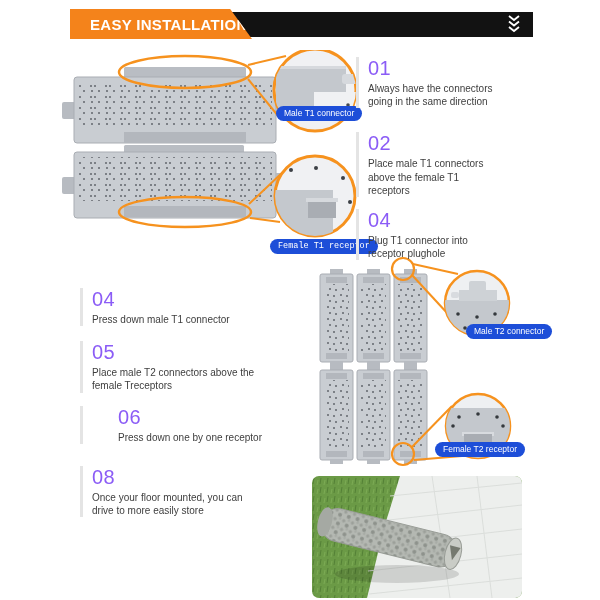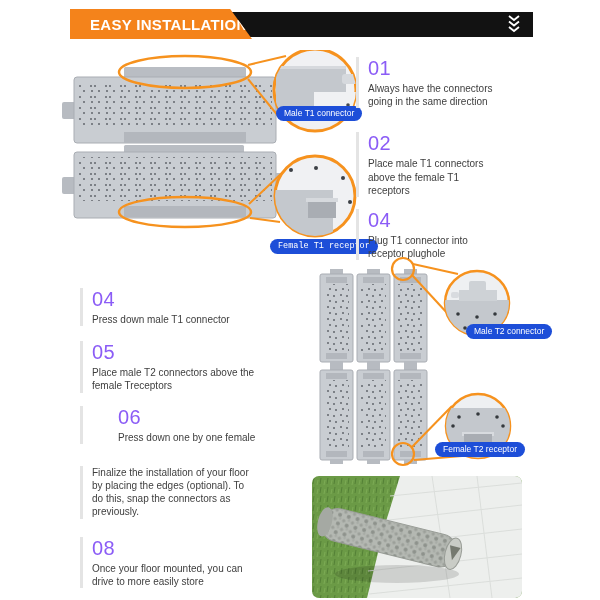--- a/index.html
+++ b/index.html
@@ -299,27 +299,23 @@
       <div class="step-num">04</div>
       <div class="step-text">Press down male T1 connector</div>
     </div>
     <div class="step">
       <div class="step-num">05</div>
       <div class="step-text">Place male T2 connectors above the
 female Treceptors</div>
     </div>
     <div class="step">
       <div class="step-num">06</div>
-      <div class="step-text">Press down one by one female</div>
-    </div>
-    <div class="step">
-      <div class="step-text">Finalize the installation of your floor
-by placing the edges (optional). To
-do this, snap the connectors as
-previously.</div>
+      <div class="step-text">Press down one by one receptor</div>
+    </div>
+    <div class="step">
     </div>
     <div class="step">
       <div class="step-num">08</div>
       <div class="step-text">Once your floor mounted, you can
 drive to more easily store</div>
     </div>
   </div>
 
 </div>
 

